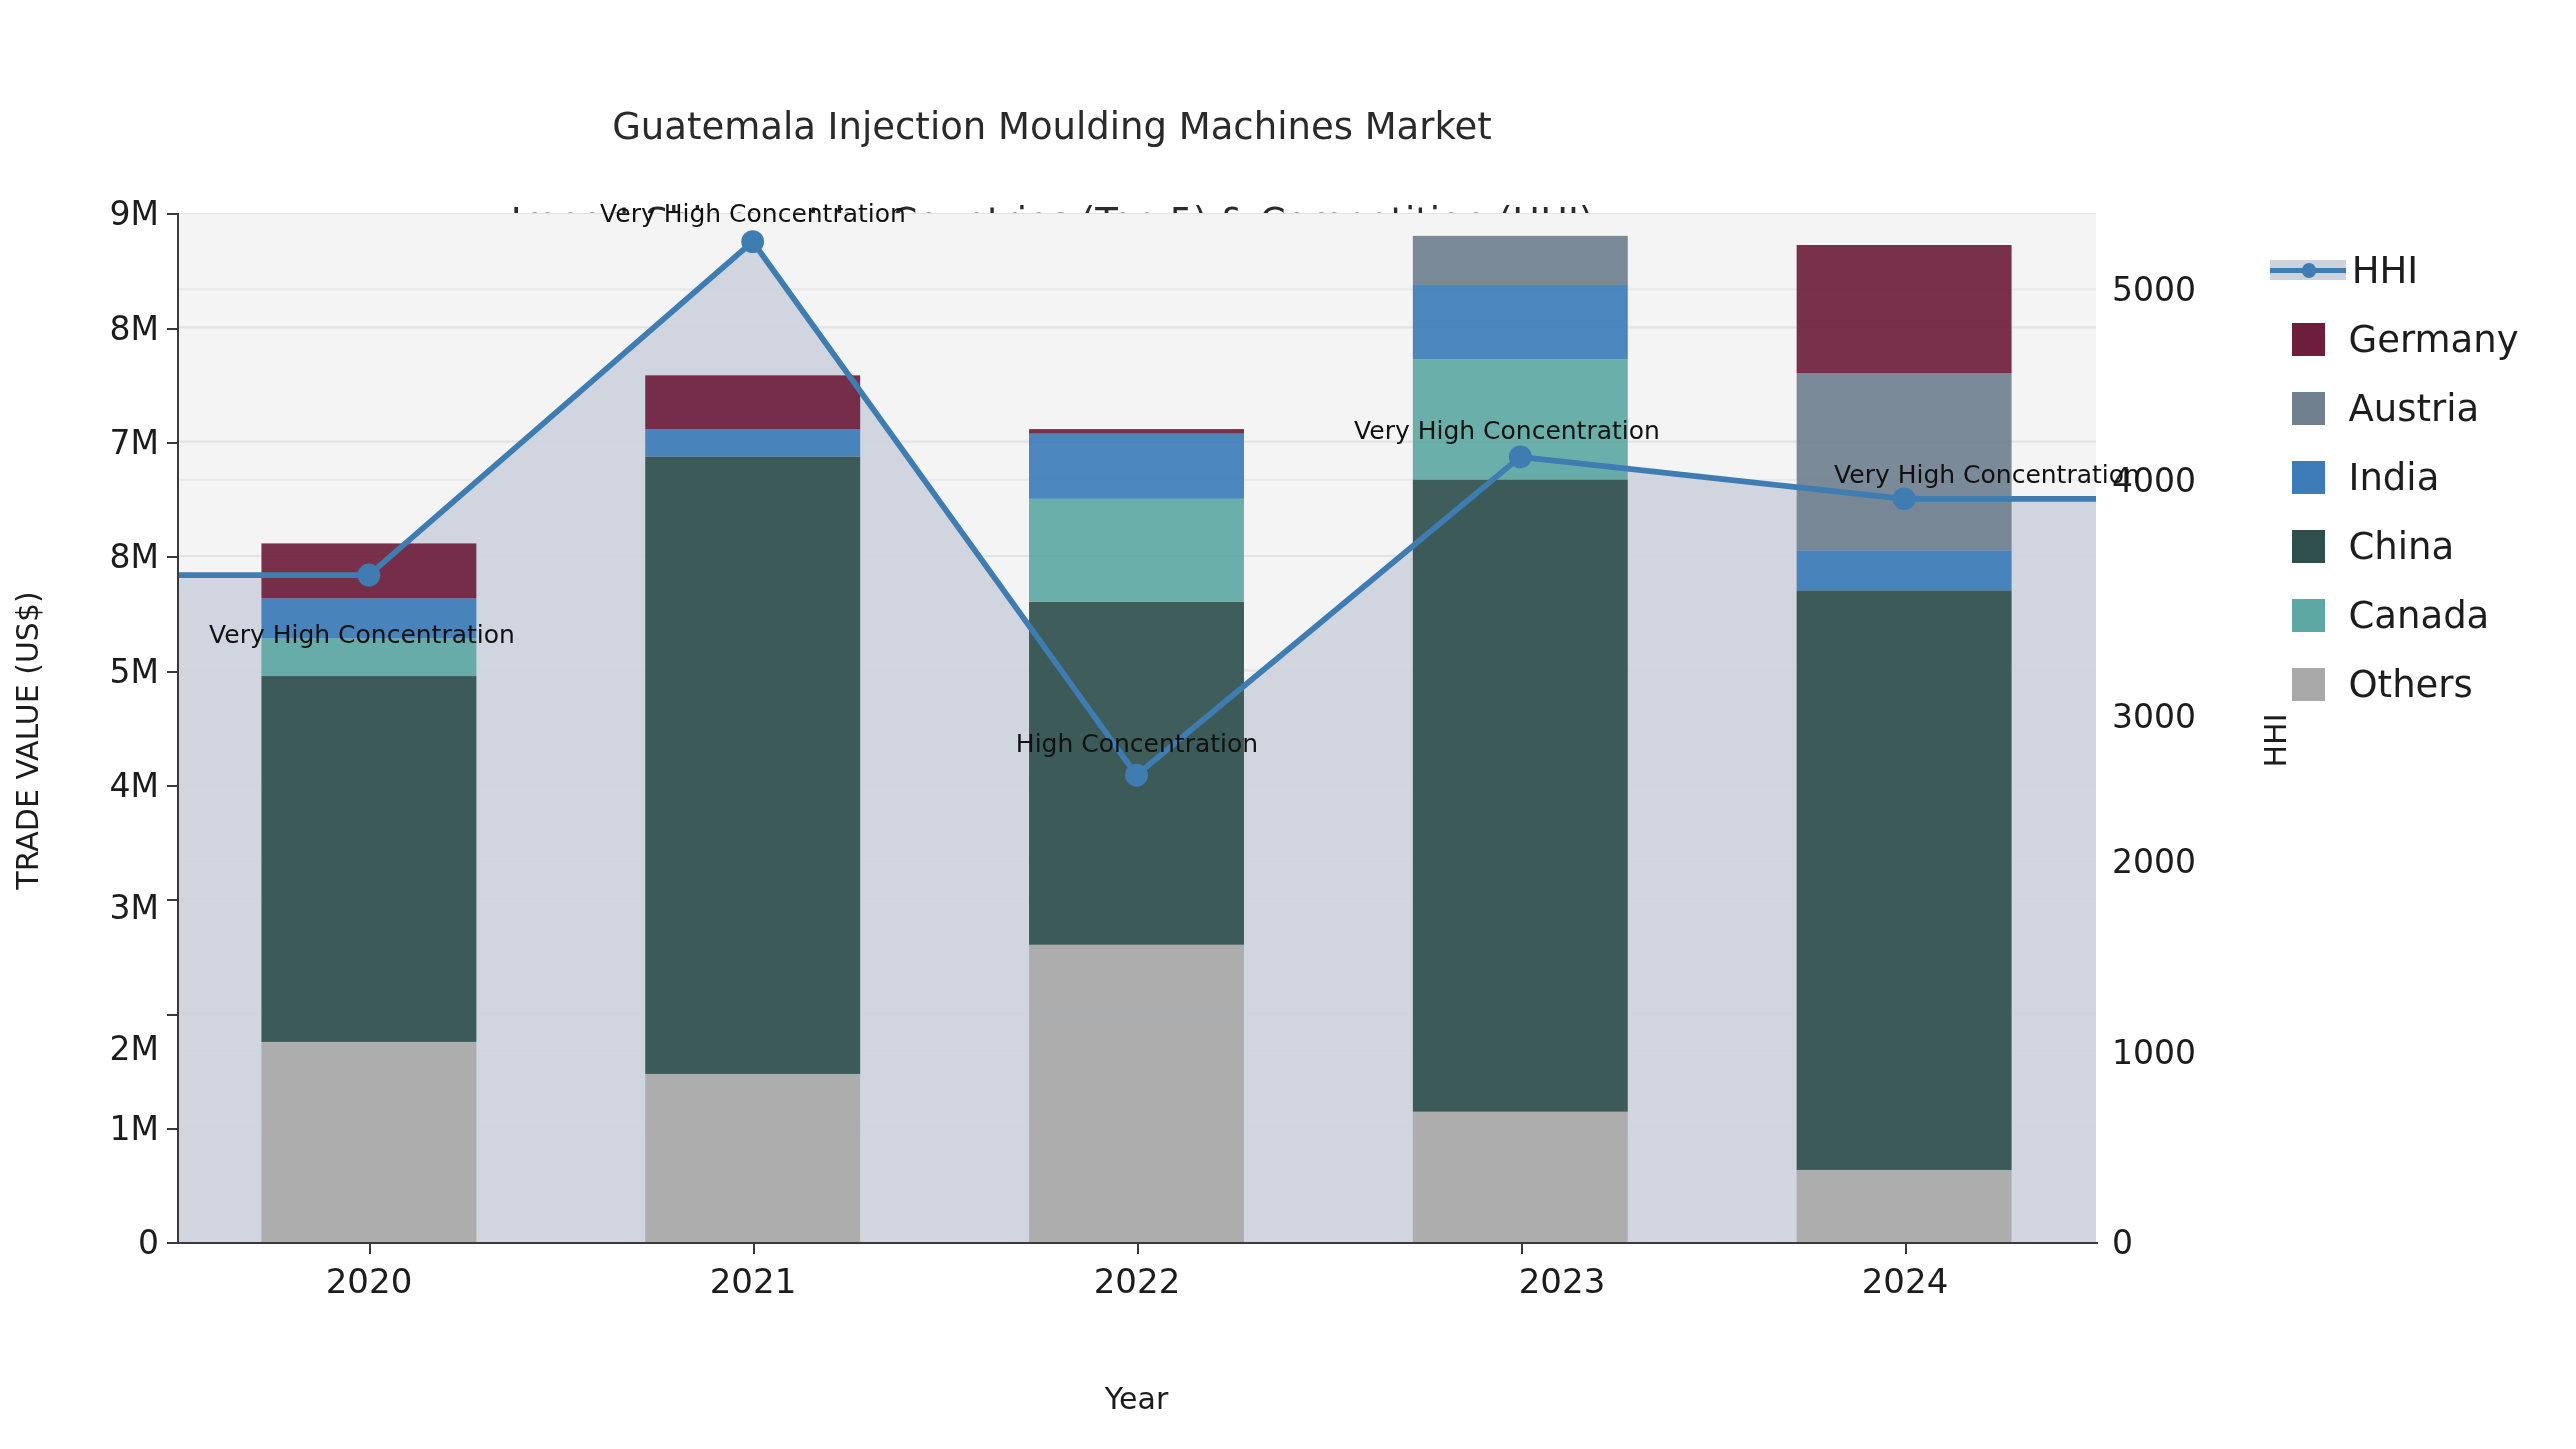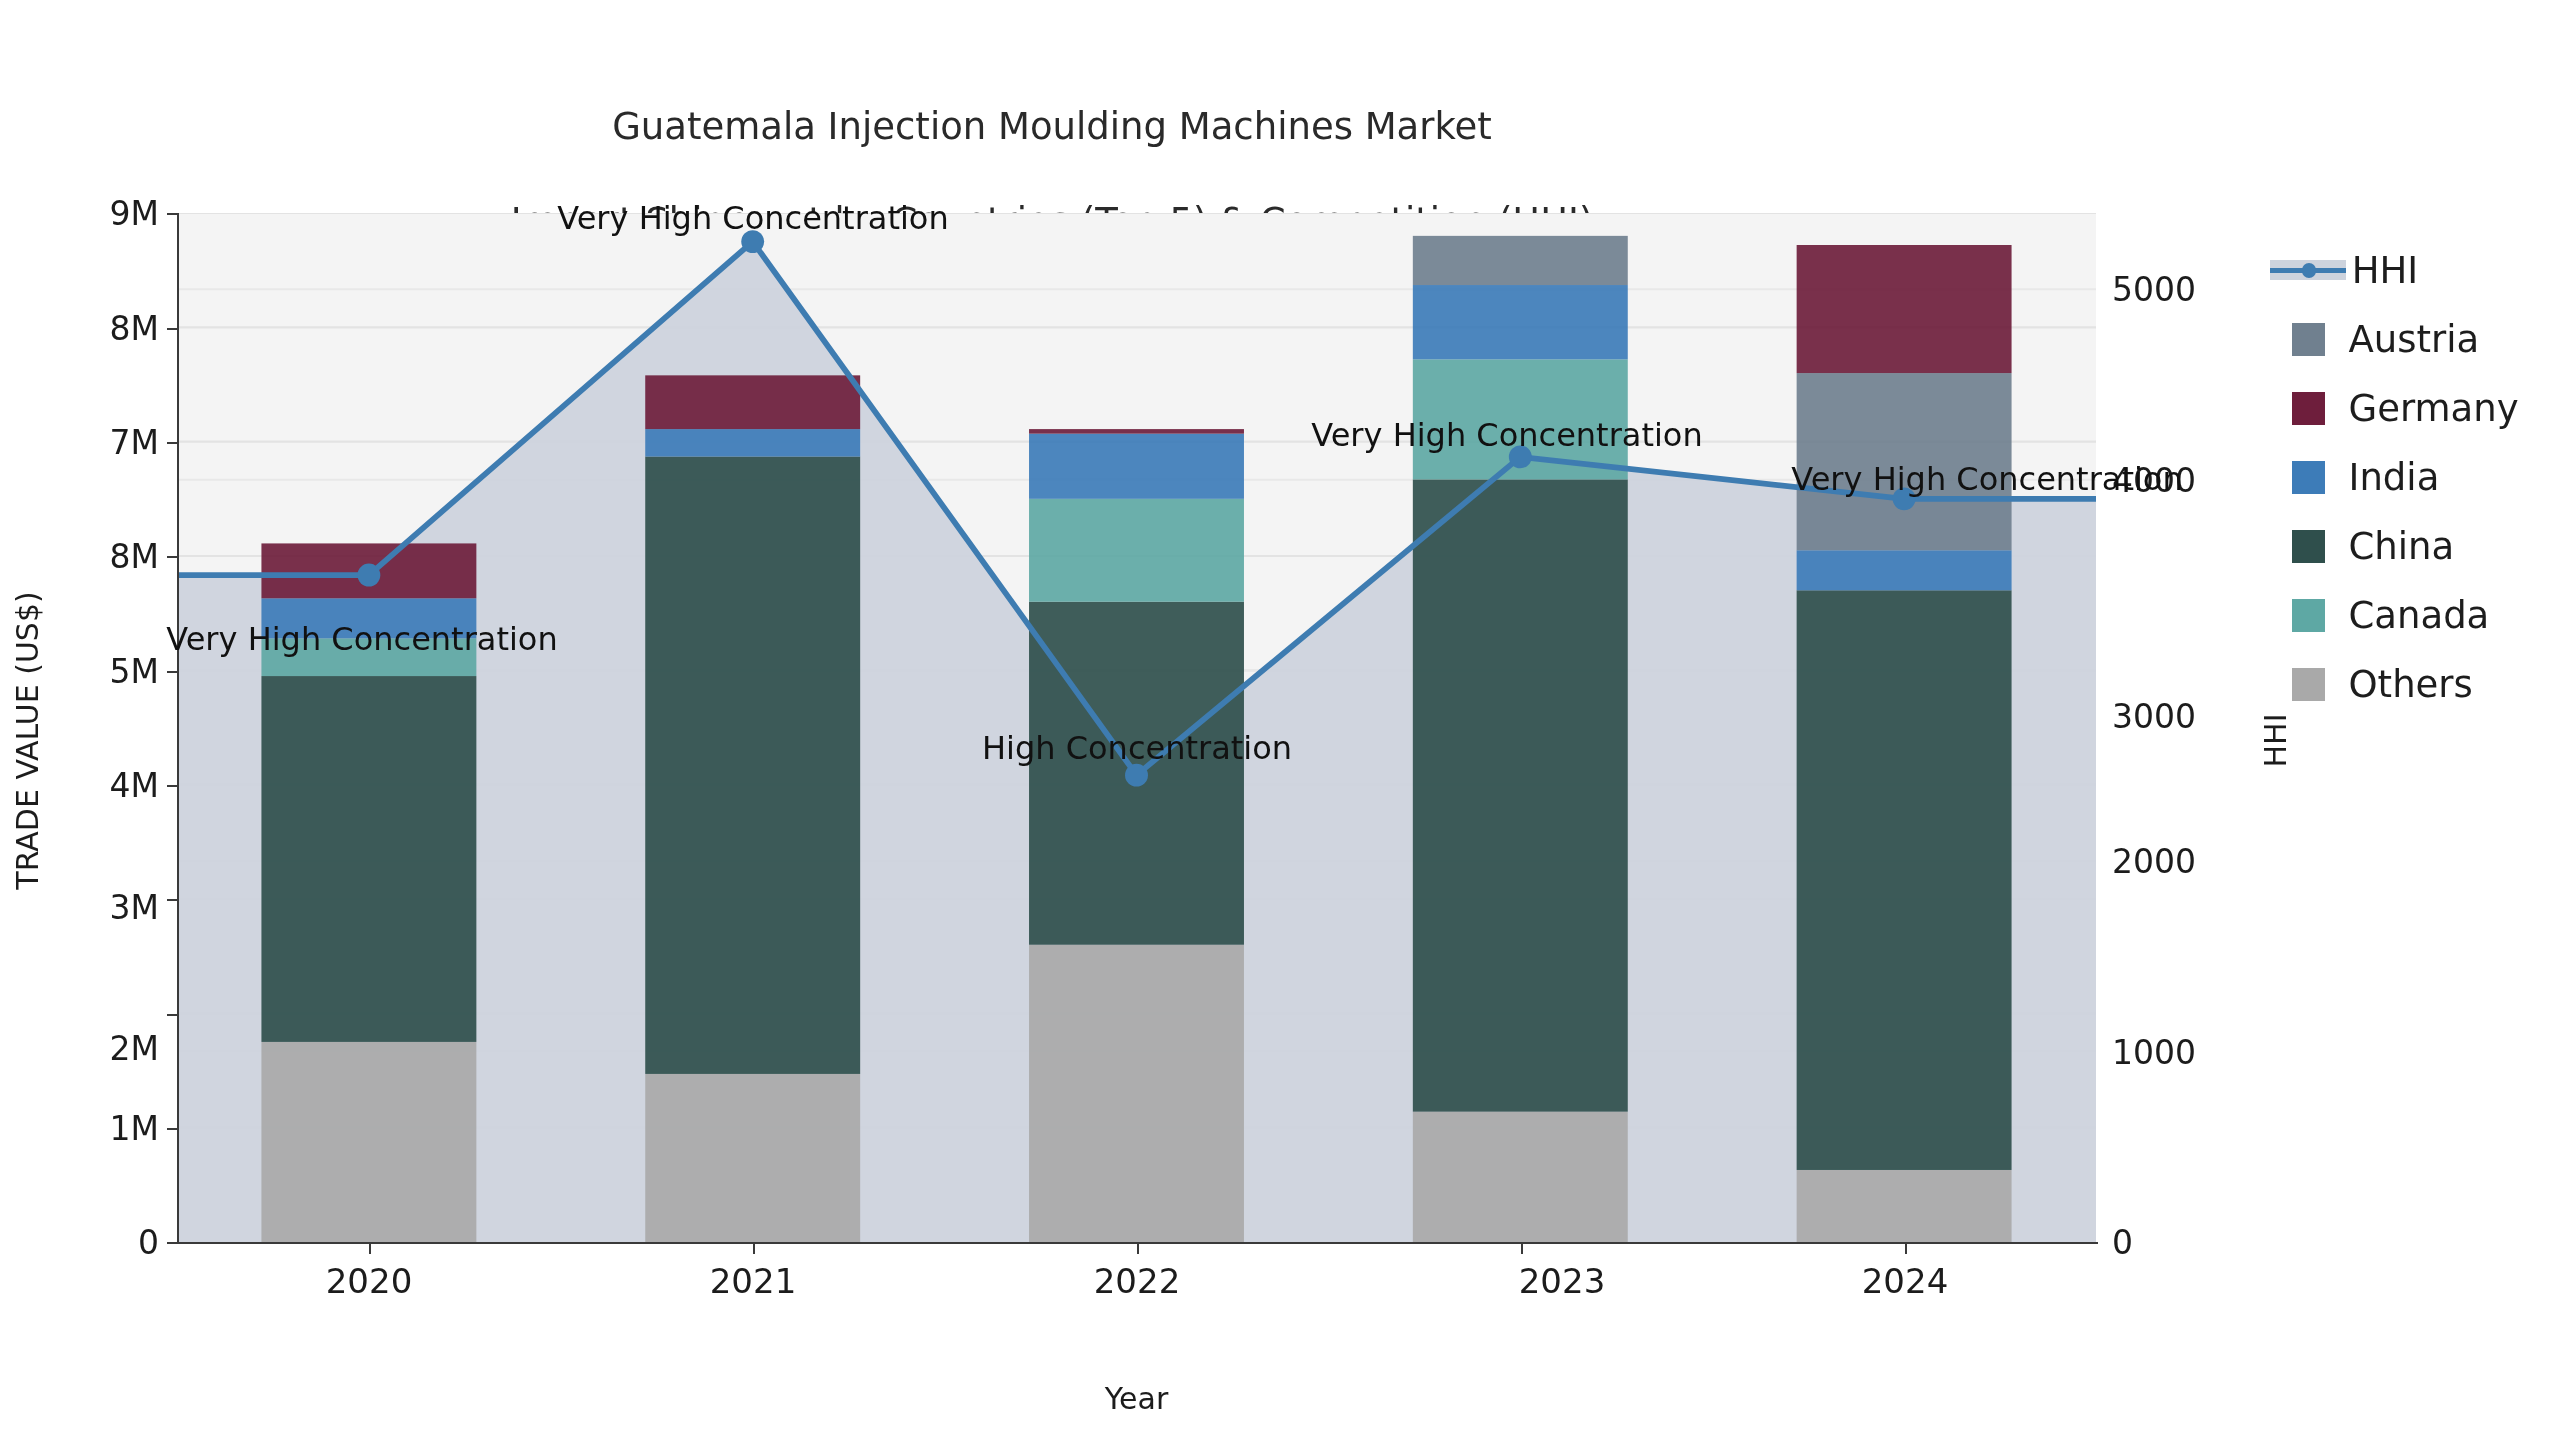--- a/index.html
+++ b/index.html
@@ -55,21 +55,21 @@
     font-size:30px; color:#1c1c1c;
     transform: rotate(-90deg);
     transform-origin: center center;
   }
   .xlabel {
     position:absolute; left:177px; top:1381px; width:1919px; text-align:center;
     font-size:30px; color:#1c1c1c;
   }
 
   .annotation {
-    position:absolute; font-size:32px; color:#111; white-space:nowrap;
+    position:absolute; font-size:25px; color:#111; white-space:nowrap;
     transform: translateX(-50%);
   }
 
   
   #legend { position:absolute; left:2270px; top:236px; }
   .legend-row { display:flex; align-items:center; height:69px; }
   .legend-swatch { width:33px; height:33px; margin-right:24px; flex:0 0 auto; }
   .legend-line-swatch { width:76px; height:33px; position:relative; margin-right:5.7px; flex:0 0 auto;}
   .legend-line-swatch .band { position:absolute; left:0; top:6.4px; width:76px; height:20px; background:#cdd3dd; }
   .legend-line-swatch .ln { position:absolute; left:0; top:14.3px; width:76px; height:5px; background:#3e7cb1; }
@@ -203,30 +203,30 @@
       <div class="legend-row">
         <span class="legend-line-swatch">
           <span class="band" style="background: rgb(205, 211, 221);"></span>
           <span class="ln" style="background: rgb(62, 124, 177);"></span>
           <span class="dot" style="background: rgb(62, 124, 177);"></span>
         </span>
         <span class="legend-text">HHI</span>
       </div>
       <div class="legend-row">
         <span style="display: inline-block; width: 21.5px; flex: 0 0 auto;"></span>
+        <span class="legend-swatch" style="background: rgb(110, 30, 60);"></span>
+        <span class="legend-text">Germany</span>
+      </div>
+      <div class="legend-row">
+        <span style="display: inline-block; width: 21.5px; flex: 0 0 auto;"></span>
         <span class="legend-swatch" style="background: rgb(112, 128, 143);"></span>
         <span class="legend-text">Austria</span>
       </div>
       <div class="legend-row">
         <span style="display: inline-block; width: 21.5px; flex: 0 0 auto;"></span>
-        <span class="legend-swatch" style="background: rgb(110, 30, 60);"></span>
-        <span class="legend-text">Germany</span>
-      </div>
-      <div class="legend-row">
-        <span style="display: inline-block; width: 21.5px; flex: 0 0 auto;"></span>
         <span class="legend-swatch" style="background: rgb(61, 124, 184);"></span>
         <span class="legend-text">India</span>
       </div>
       <div class="legend-row">
         <span style="display: inline-block; width: 21.5px; flex: 0 0 auto;"></span>
         <span class="legend-swatch" style="background: rgb(47, 79, 76);"></span>
         <span class="legend-text">China</span>
       </div>
       <div class="legend-row">
         <span style="display: inline-block; width: 21.5px; flex: 0 0 auto;"></span>

